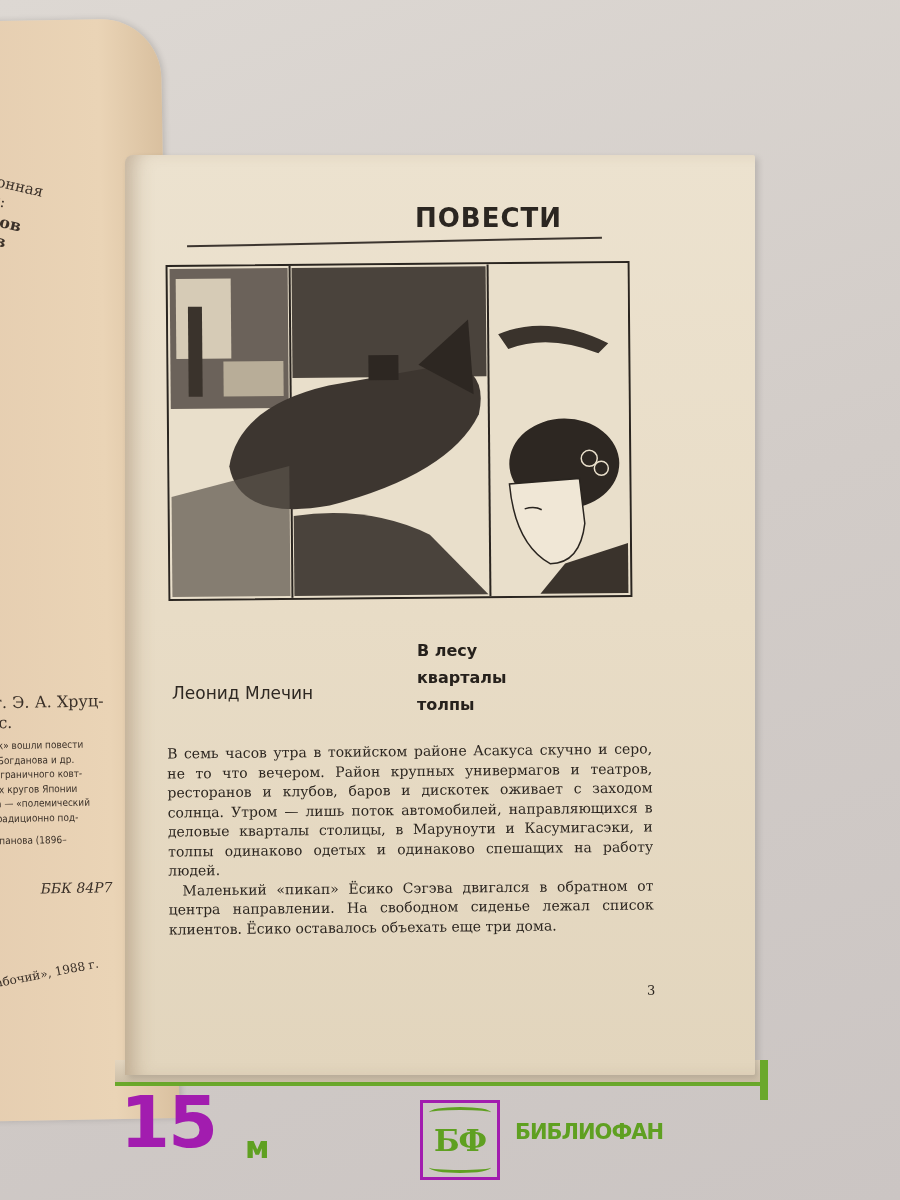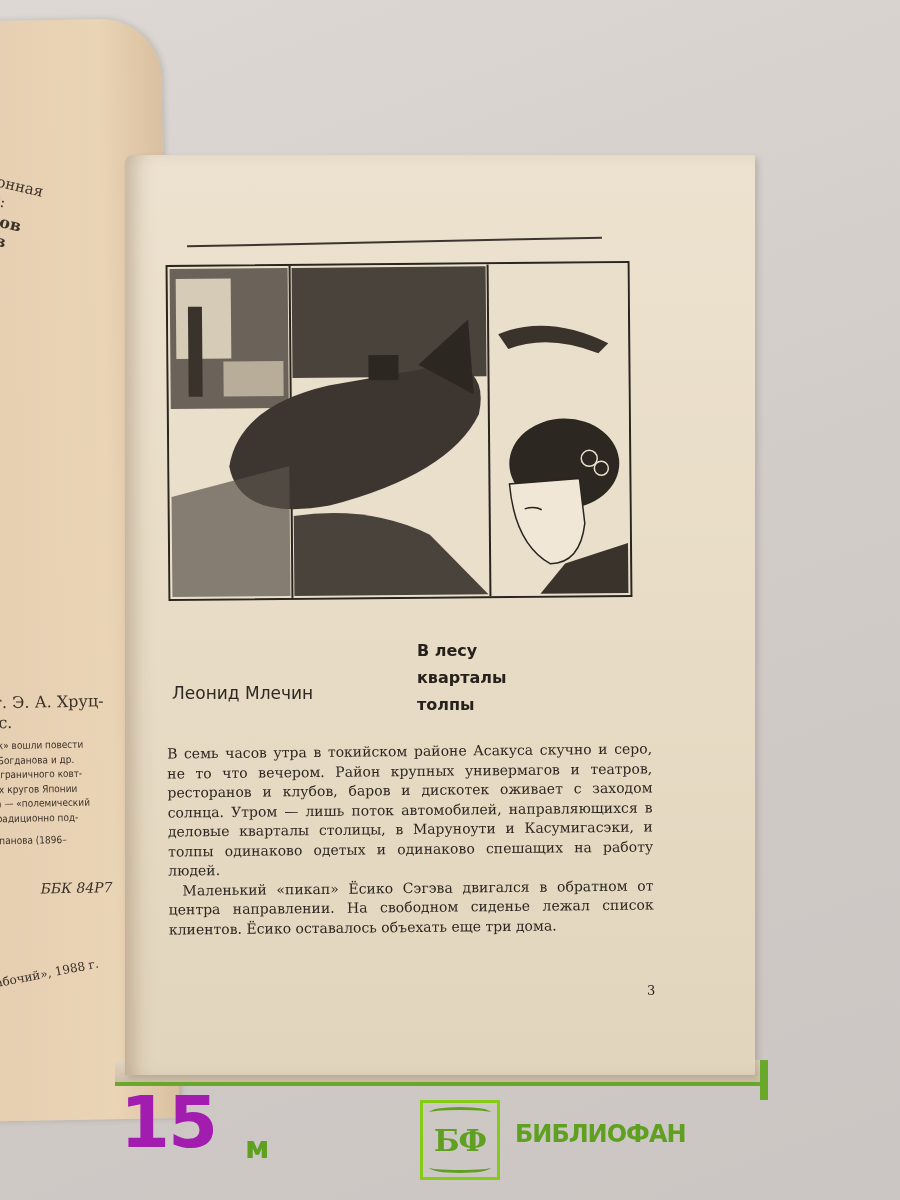--- a/index.html
+++ b/index.html
@@ -52,27 +52,27 @@
   }
   .body-text p { margin:0; text-indent:14px; }
   .body-text p:first-child { text-indent:0; }
   .page-number { position:absolute; left:522px; top:828px; font-size:13px; color:#2c2620; }
 
   .store-strip { position:absolute; left:760px; top:1060px; width:8px; height:40px; background:#6aa82b; }
   .price { position:absolute; left:120px; top:1082px; font-family:"DejaVu Sans",sans-serif; font-weight:bold; color:#a21caf; font-size:72px; line-height:80px; letter-spacing:-2px; }
   .price-unit { position:absolute; left:245px; top:1130px; font-family:"DejaVu Sans",sans-serif; font-weight:bold; color:#5fa021; font-size:30px; }
   .logo-box {
     position:absolute; left:420px; top:1100px; width:80px; height:80px;
-    border:3px solid #84cc16; box-sizing:border-box;
+    border:3px solid #a21caf; box-sizing:border-box;
     display:flex; align-items:center; justify-content:center;
   }
   .logo-box .book-top { position:absolute; top:4px; left:6px; right:6px; height:8px; border-top:3px solid #5fa021; border-radius:50% 50% 0 0; }
   .logo-box .book-bot { position:absolute; bottom:4px; left:6px; right:6px; height:8px; border-bottom:3px solid #5fa021; border-radius:0 0 50% 50%; }
   .logo-letters { font-family:"DejaVu Serif",serif; font-size:30px; font-weight:bold; color:#5fa021; letter-spacing:-1px; }
-  .logo-name { position:absolute; left:515px; top:1120px; font-family:"DejaVu Sans",sans-serif; font-weight:bold; font-size:24px; color:#5fa021; letter-spacing:-1px; }
+  .logo-name { position:absolute; left:515px; top:1120px; font-family:"DejaVu Sans",sans-serif; font-weight:bold; font-size:21px; color:#5fa021; letter-spacing:-1px; }
 </style>
 </head>
 <body>
 
 <div class="left-page">
   <div class="left-text editorial">
     <div>дакционная</div>
     <div>ллегия:</div>
     <div class="names">
       <div>Абрамов</div>
@@ -99,20 +99,21 @@
     <div style="height:8px"></div>
     <div>Н. Н. Шпанова (1896–</div>
   </div>
   <div class="left-text bbk">ББК 84Р7</div>
   <div class="left-text publisher">ий рабочий», 1988 г.</div>
 </div>
 
 <div class="page-stack"></div>
 
 <div class="right-page">
+  <div class="section-title">ПОВЕСТИ</div>
   <div class="section-rule"></div>
 
   <div class="illustration">
     <svg viewBox="0 0 460 332" preserveAspectRatio="none">
       <rect x="0" y="0" width="460" height="332" fill="#e9dfcb"></rect>
 
       <line x1="122" y1="0" x2="122" y2="332" stroke="#2a2520" stroke-width="2"></line>
       <line x1="320" y1="0" x2="320" y2="332" stroke="#2a2520" stroke-width="2"></line>
 
       <rect x="2" y="2" width="118" height="140" fill="#6b625a"></rect>

